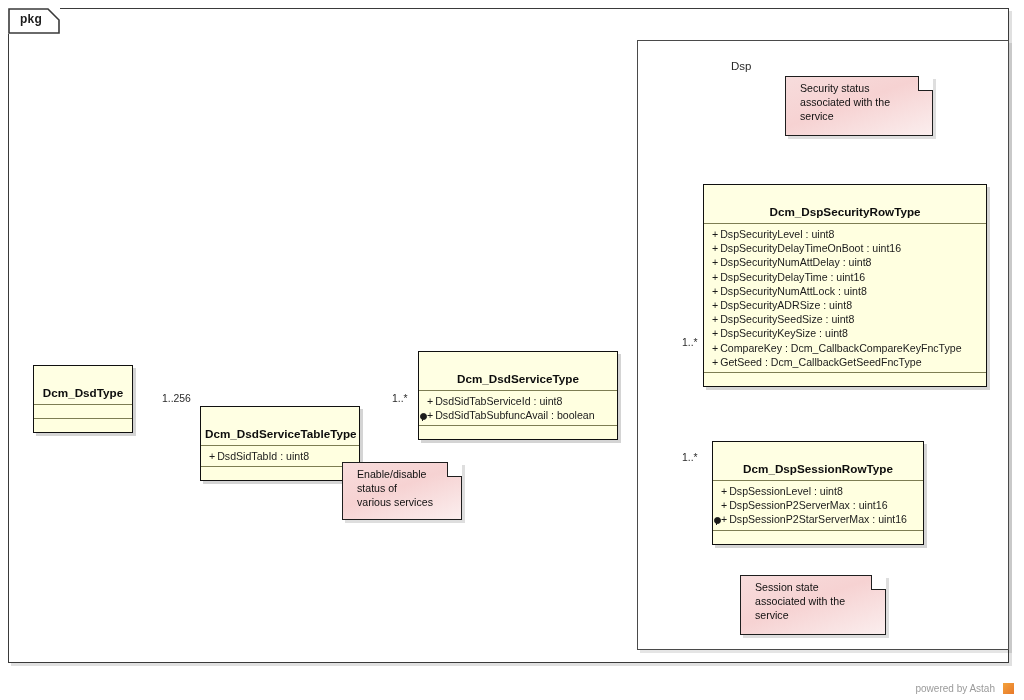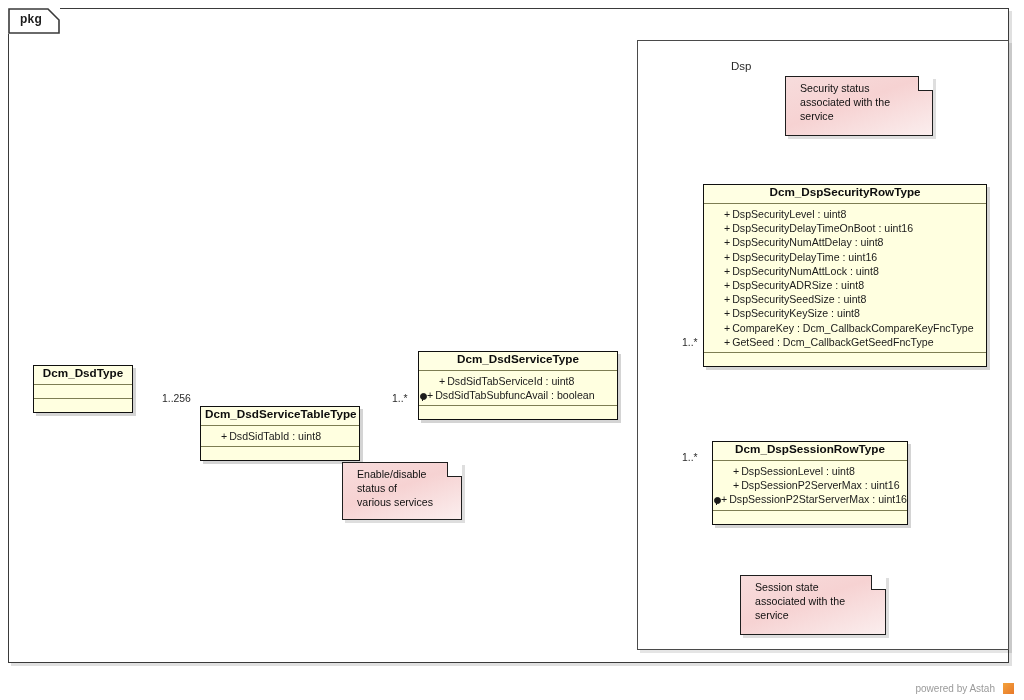--- a/index.html
+++ b/index.html
@@ -79,41 +79,41 @@
     box-sizing: border-box;
     border: 1.6px solid #101010;
     background: #ffffdf;
     box-shadow: 3px 3px 0 rgba(0,0,0,0.17);
   }
   .uml-name {
     text-align: center;
     font-size: 11.7px;
     font-weight: bold;
     color: #0d0d0d;
-    padding: 0 4px 4px;
+    padding: 20px 4px 4px;
     border-bottom: 1.1px solid #7d7d53;
     background: #ffffe3;
     line-height: 14px;
   }
   .uml-attrs {
     border-bottom: 1.1px solid #7d7d53;
     padding: 3px 0 3px 0;
     background: #ffffe0;
   }
   .uml-attrs.empty { height: 13px; padding: 0; }
   .uml-ops {
     height: 13px;
     background: #ffffe0;
   }
   .attr {
     font-size: 10.6px;
     color: #1b1b1b;
     line-height: 14.2px;
     white-space: nowrap;
-    padding-left: 20px;
+    padding-left: 8px;
     position: relative;
   }
   .attr .vis { margin-right: 2px; }
   
   .attr.marked { padding-left: 8px; }
   .attr.marked::before {
     content: "";
     position: absolute;
     left: 1px;
     top: 4.5px;
@@ -290,21 +290,21 @@
     <div class="attr">
       <span class="vis">+</span><span>CompareKey : Dcm_CallbackCompareKeyFncType</span>
     </div>
     <div class="attr">
       <span class="vis">+</span><span>GetSeed : Dcm_CallbackGetSeedFncType</span>
     </div>
   </div>
   <div class="uml-ops"></div>
 </div>
 
-<div class="uml-class" style="left:712px; top:441px; width:196px;">
+<div class="uml-class" style="left:712px; top:441px; width:212px;">
   <div class="uml-name">Dcm_DspSessionRowType</div>
   <div class="uml-attrs">
     <div class="attr">
       <span class="vis">+</span><span>DspSessionLevel : uint8</span>
     </div>
     <div class="attr">
       <span class="vis">+</span><span>DspSessionP2ServerMax : uint16</span>
     </div>
     <div class="attr marked">
       <span class="vis">+</span><span>DspSessionP2StarServerMax : uint16</span>

